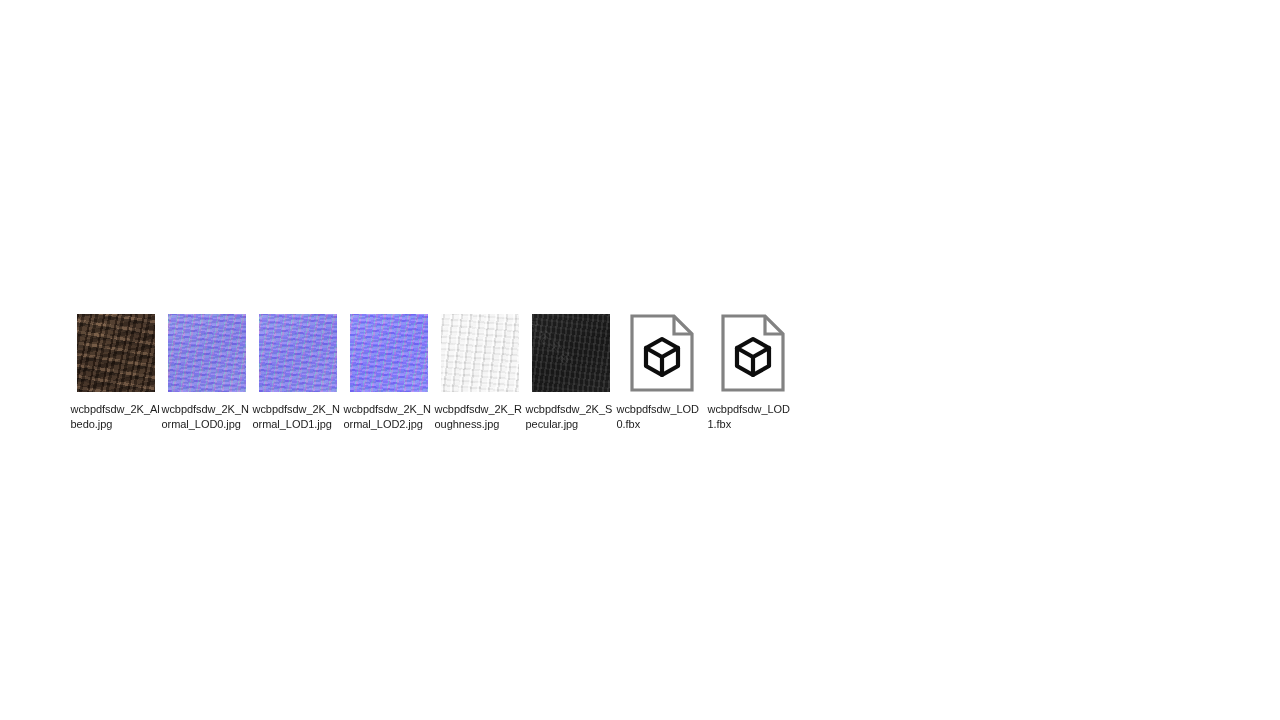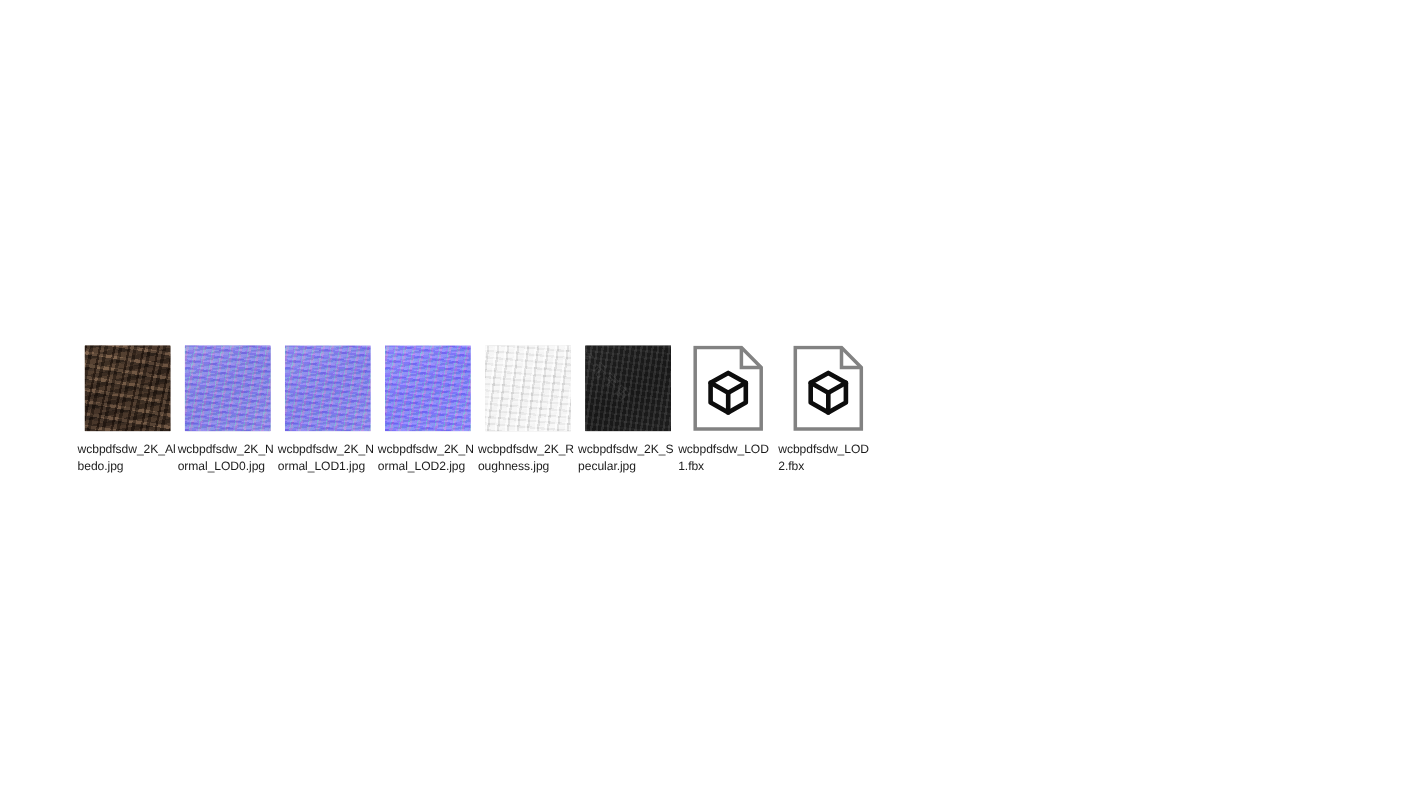--- a/index.html
+++ b/index.html
@@ -200,29 +200,29 @@
   <svg class="fbx-icon" width="66" height="80" viewBox="0 0 66 80">
     <path d="M3 3 L45 3 L63 21 L63 77 L3 77 Z" fill="#ffffff" stroke="#828282" stroke-width="3.2" stroke-linejoin="miter"></path>
     <path d="M45 3 L45 21 L63 21" fill="none" stroke="#828282" stroke-width="3.2" stroke-linejoin="miter"></path>
     <g transform="translate(33,44)" fill="none" stroke="#0d0d0d" stroke-width="4.2" stroke-linejoin="round" stroke-linecap="round">
       <path d="M0,-18 L16,-9 L16,9 L0,18 L-16,9 L-16,-9 Z"></path>
       <path d="M-16,-9 L0,0 L16,-9"></path>
       <path d="M0,0 L0,18"></path>
     </g>
   </svg>
 </div>
-      <div class="file-label">wcbpdfsdw_LOD1.fbx</div>
+      <div class="file-label">wcbpdfsdw_LOD0.fbx</div>
     </div>
     <div class="file-item">
       <div class="thumb-box">
   <svg class="fbx-icon" width="66" height="80" viewBox="0 0 66 80">
     <path d="M3 3 L45 3 L63 21 L63 77 L3 77 Z" fill="#ffffff" stroke="#828282" stroke-width="3.2" stroke-linejoin="miter"></path>
     <path d="M45 3 L45 21 L63 21" fill="none" stroke="#828282" stroke-width="3.2" stroke-linejoin="miter"></path>
     <g transform="translate(33,44)" fill="none" stroke="#0d0d0d" stroke-width="4.2" stroke-linejoin="round" stroke-linecap="round">
       <path d="M0,-18 L16,-9 L16,9 L0,18 L-16,9 L-16,-9 Z"></path>
       <path d="M-16,-9 L0,0 L16,-9"></path>
       <path d="M0,0 L0,18"></path>
     </g>
   </svg>
 </div>
-      <div class="file-label">wcbpdfsdw_LOD2.fbx</div>
+      <div class="file-label">wcbpdfsdw_LOD1.fbx</div>
     </div>
   </div>
 
 </body></html>

